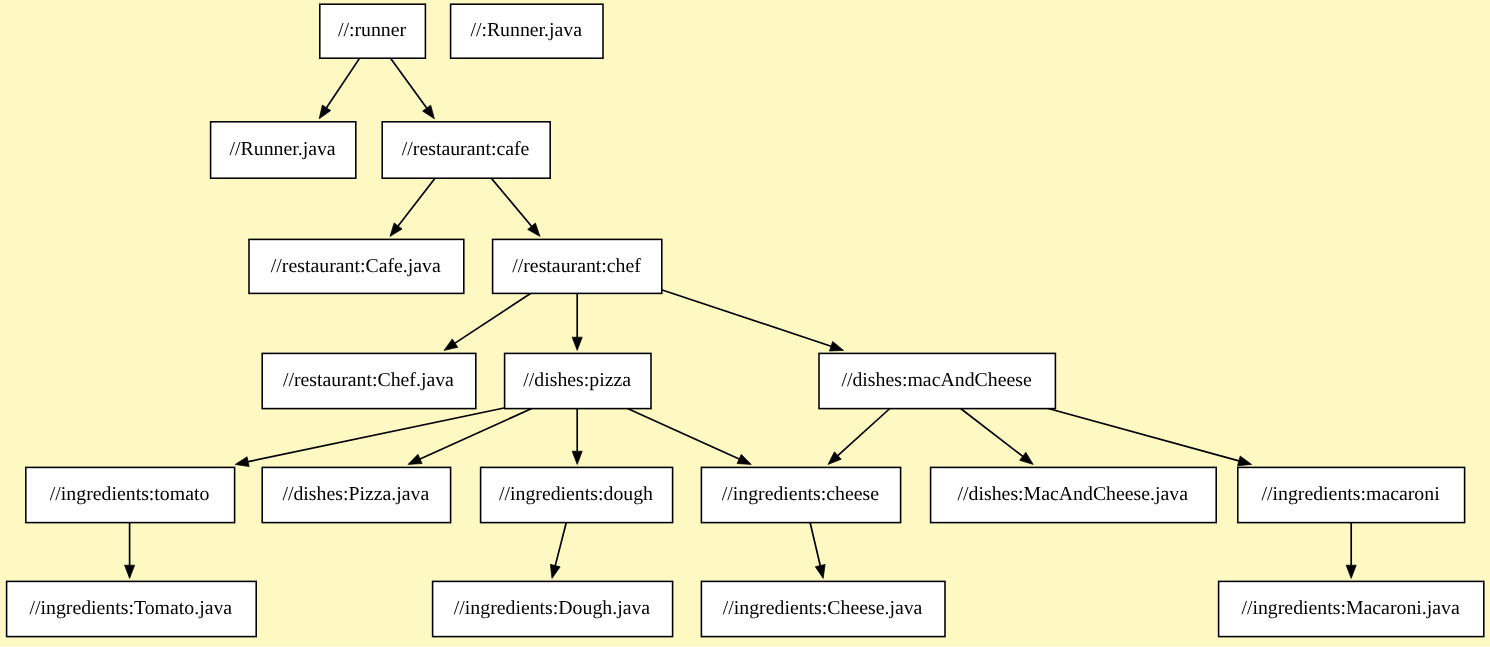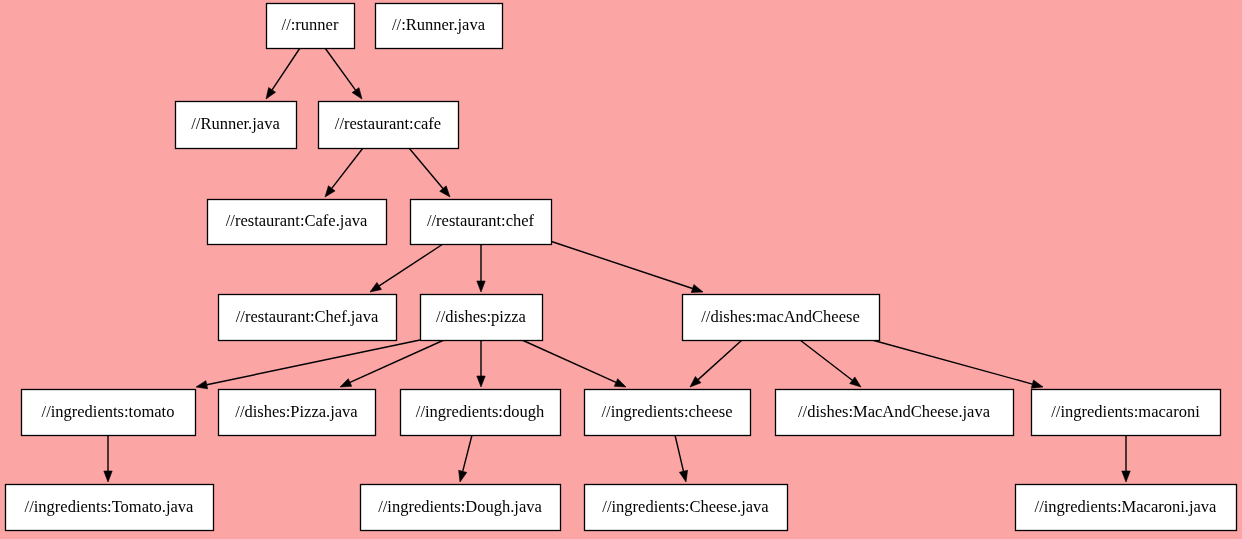--- a/index.html
+++ b/index.html
@@ -4,21 +4,21 @@
 <style>
   html, body {
     margin: 0;
     padding: 0;
     background: #ffffff;
   }
   #graph-canvas {
     position: relative;
     width: 1242px;
     height: 539px;
-    background: #fca5a5;
+    background: #fef9c3;
     overflow: hidden;
     font-family: "Liberation Serif", "DejaVu Serif", serif;
   }
   svg.graph-svg {
     position: absolute;
     left: 0;
     top: 0;
     width: 1242px;
     height: 539px;
     display: block;

